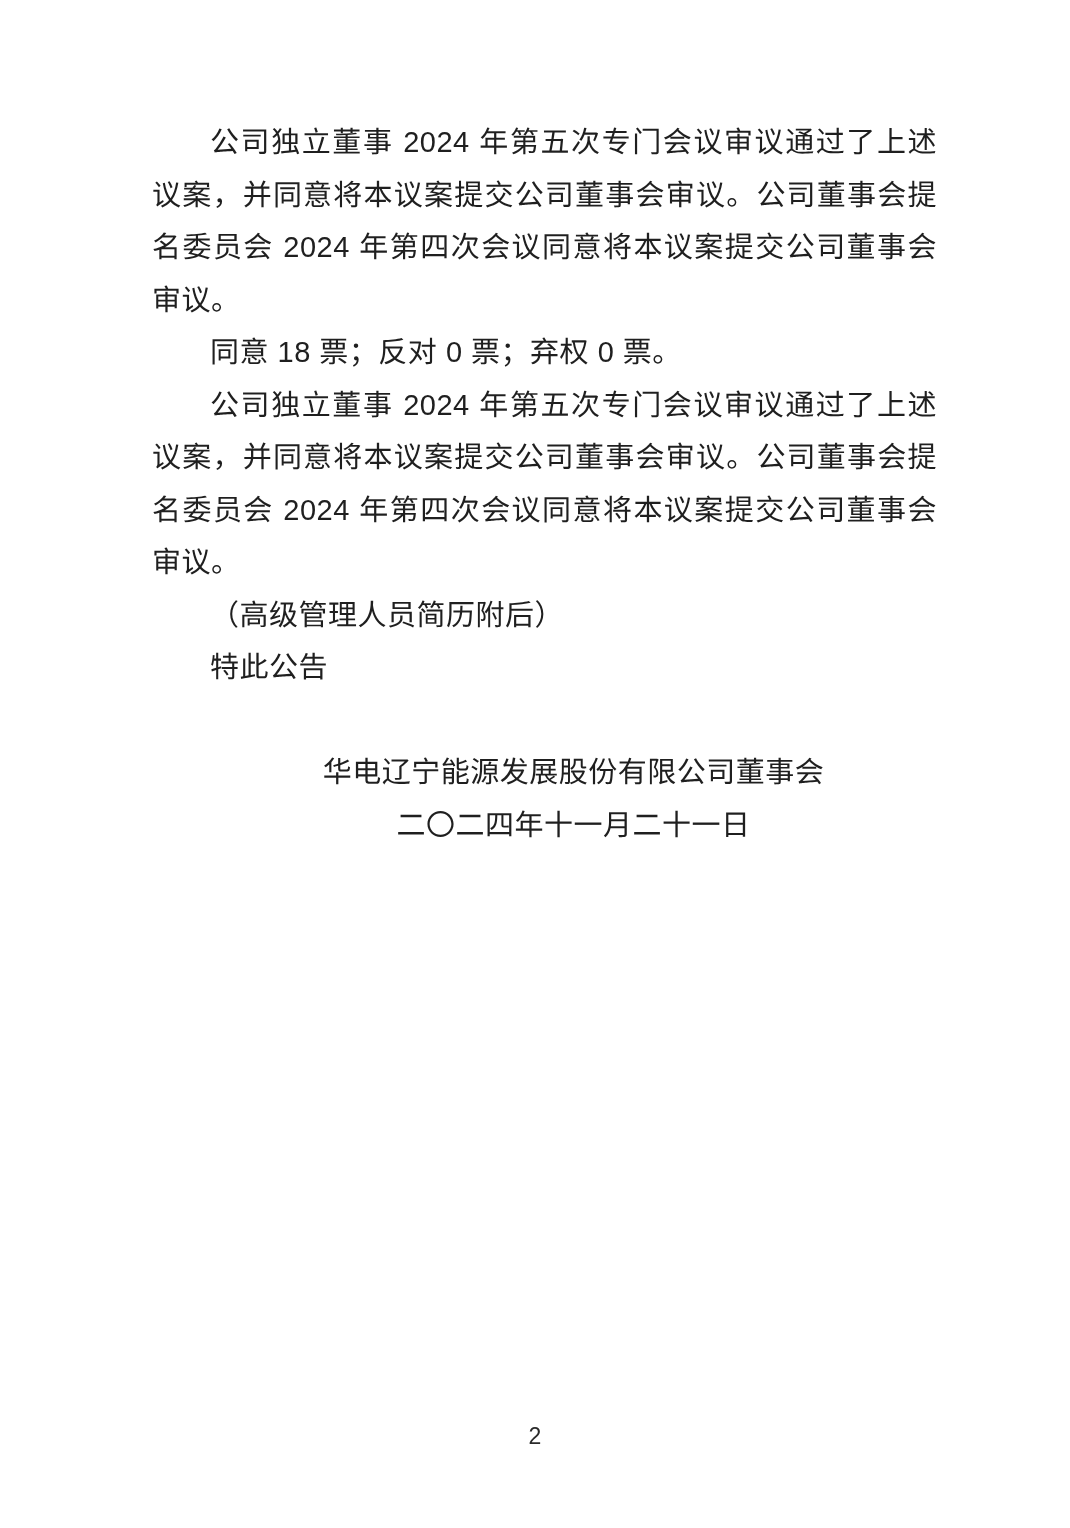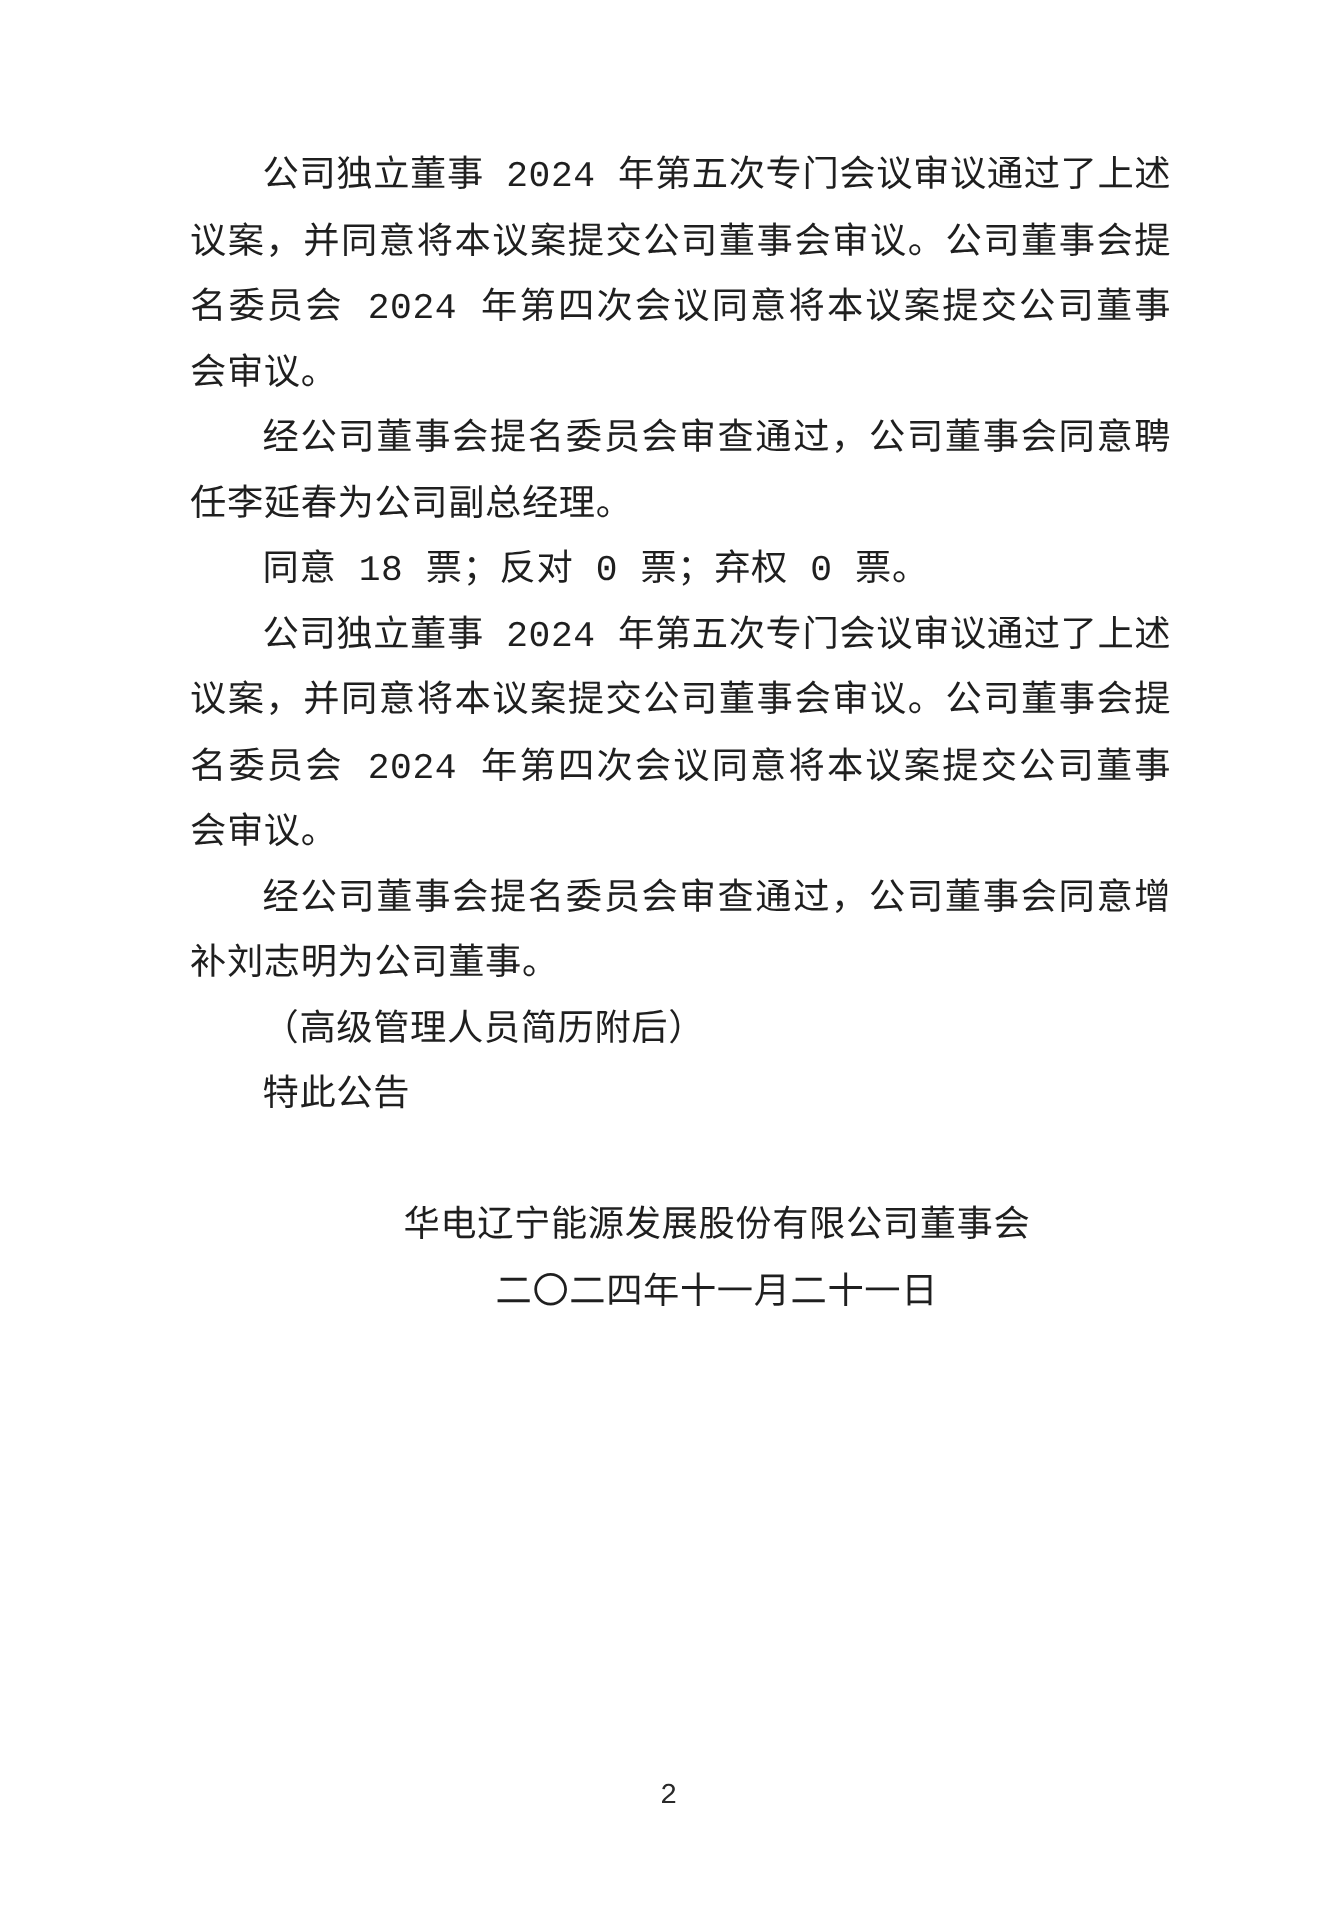--- a/index.html
+++ b/index.html
@@ -8,21 +8,21 @@
     padding: 0;
     background: #ffffff;
   }
   .page {
     position: relative;
     width: 1070px;
     height: 1528px;
     margin: 0 auto;
     background: #ffffff;
     overflow: hidden;
-    font-family: Liberation Mono, monospace;
+    font-family: Liberation Sans, sans-serif;
     color: #1f1f1f;
   }
   .doc-body {
     position: absolute;
     top: 116px;
     left: 152px;
     right: 133px;
     font-size: 29px;
     line-height: 52.5px;
     text-align: justify;
@@ -63,24 +63,22 @@
     color: #2a2a2a;
   }
 </style>
 </head>
 <body>
 
 <div class="page">
 
   <div class="doc-body">
     <p>公司独立董事 2024 年第五次专门会议审议通过了上述议案，并同意将本议案提交公司董事会审议。公司董事会提名委员会 2024 年第四次会议同意将本议案提交公司董事会审议。</p>
-    <p>经公司董事会提名委员会审查通过，公司董事会同意聘任李延春为公司副总经理。</p>
     <p>同意 18 票；反对 0 票；弃权 0 票。</p>
     <p>公司独立董事 2024 年第五次专门会议审议通过了上述议案，并同意将本议案提交公司董事会审议。公司董事会提名委员会 2024 年第四次会议同意将本议案提交公司董事会审议。</p>
-    <p>经公司董事会提名委员会审查通过，公司董事会同意增补刘志明为公司董事。</p>
     <p>（高级管理人员简历附后）</p>
     <p>特此公告</p>
 
     <div class="signature-block">
       <p class="signature-line signature-company">华电辽宁能源发展股份有限公司董事会</p>
       <p class="signature-line signature-date">二〇二四年十一月二十一日</p>
     </div>
   </div>
 
   <div class="page-footer">

